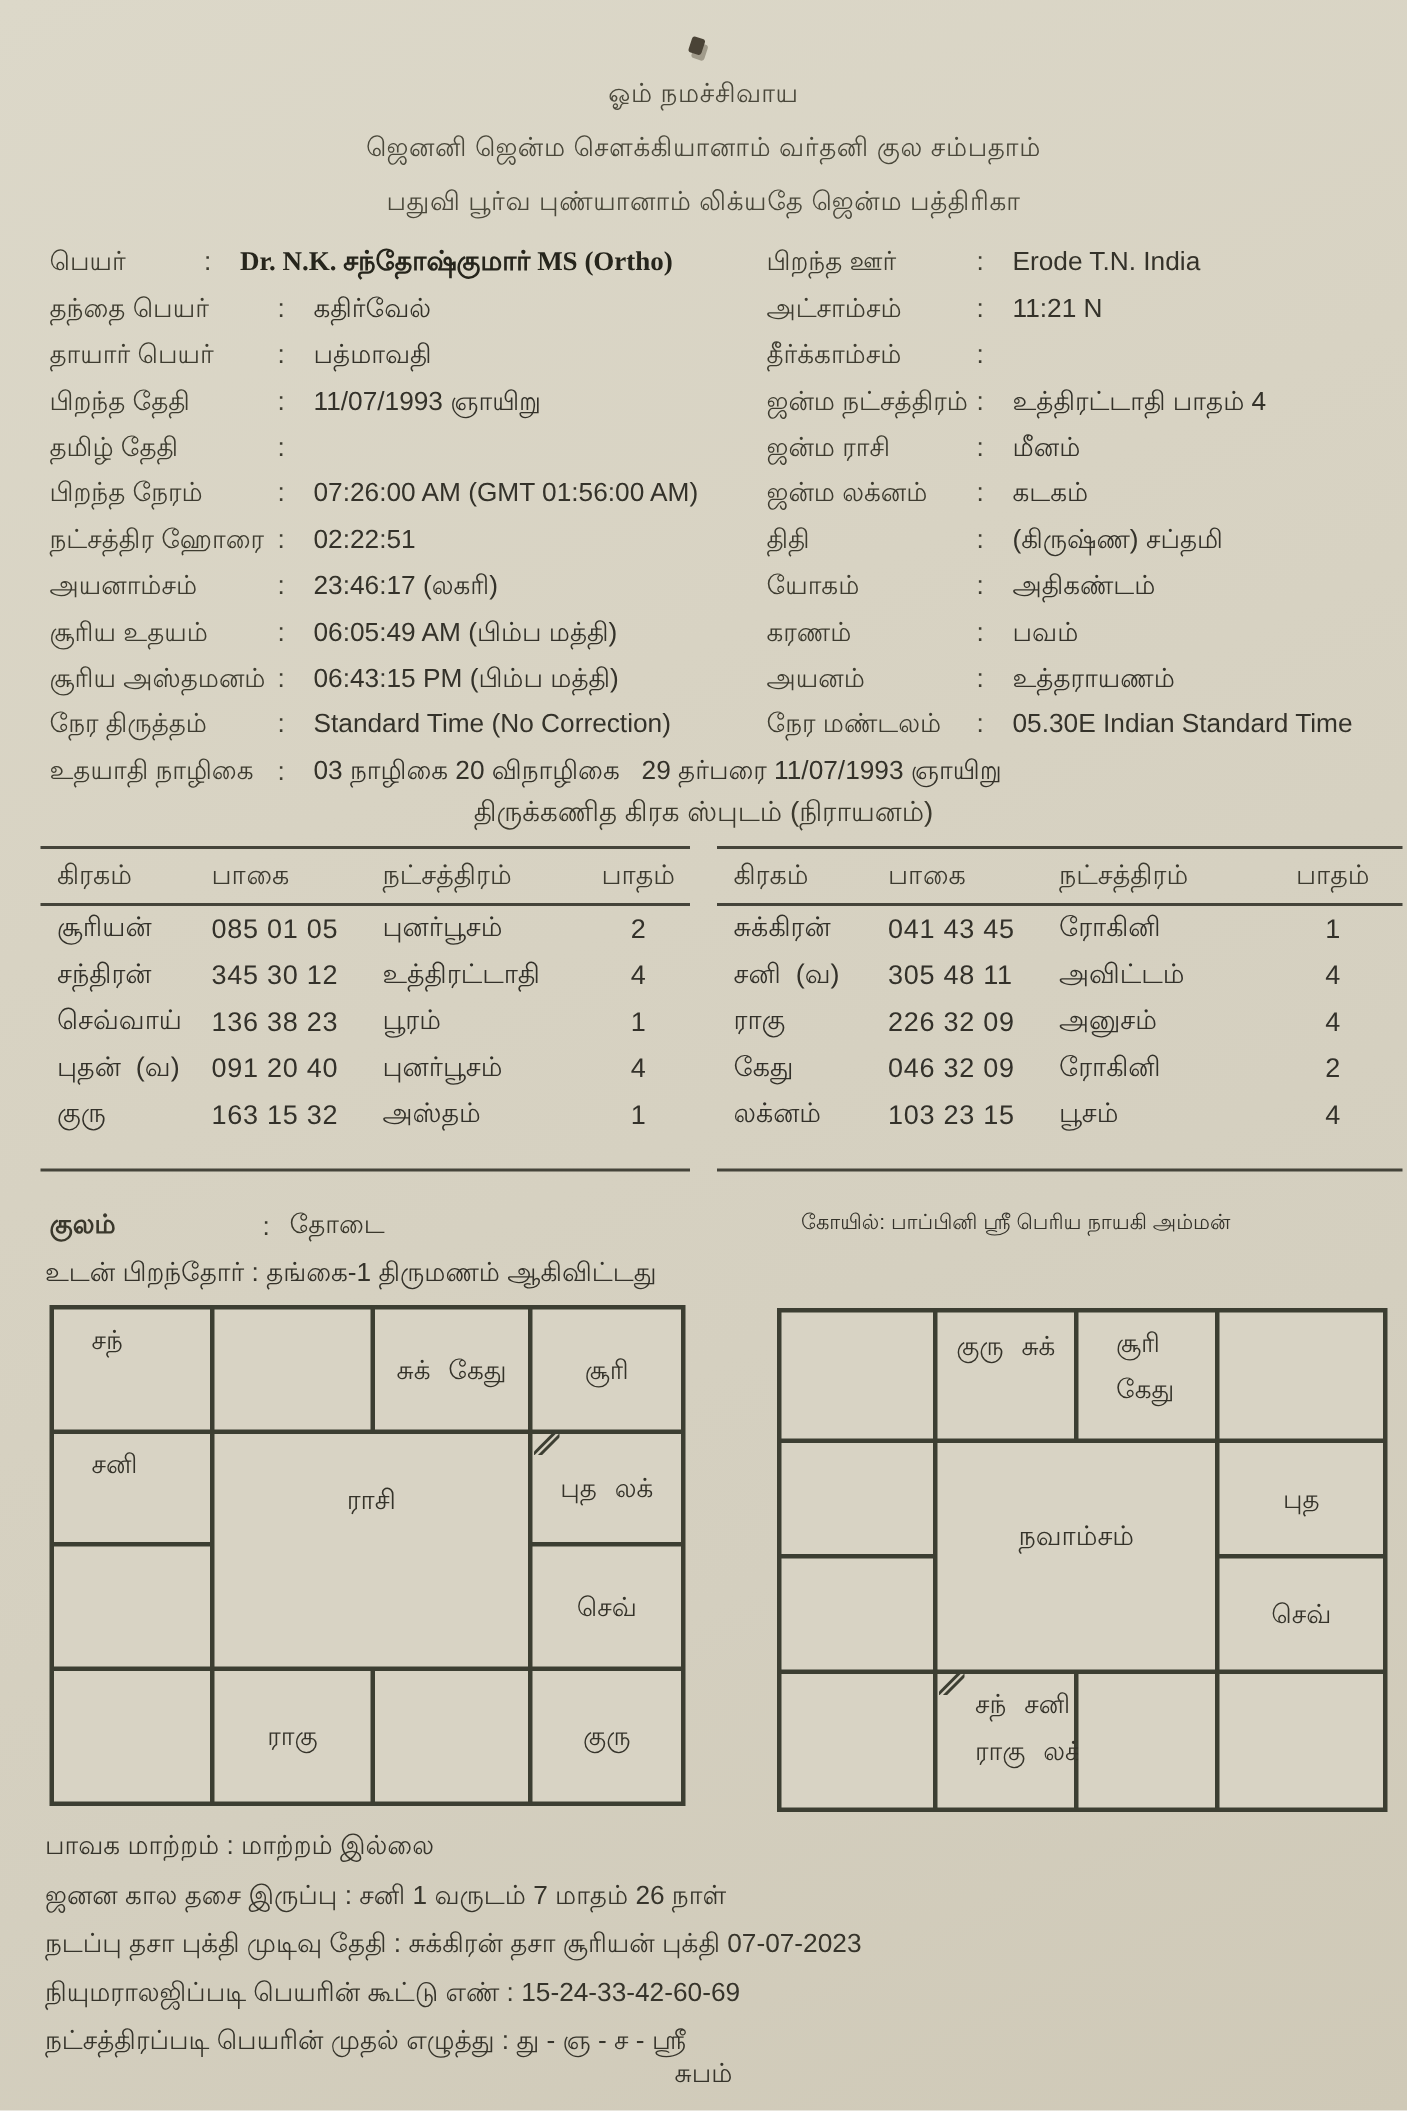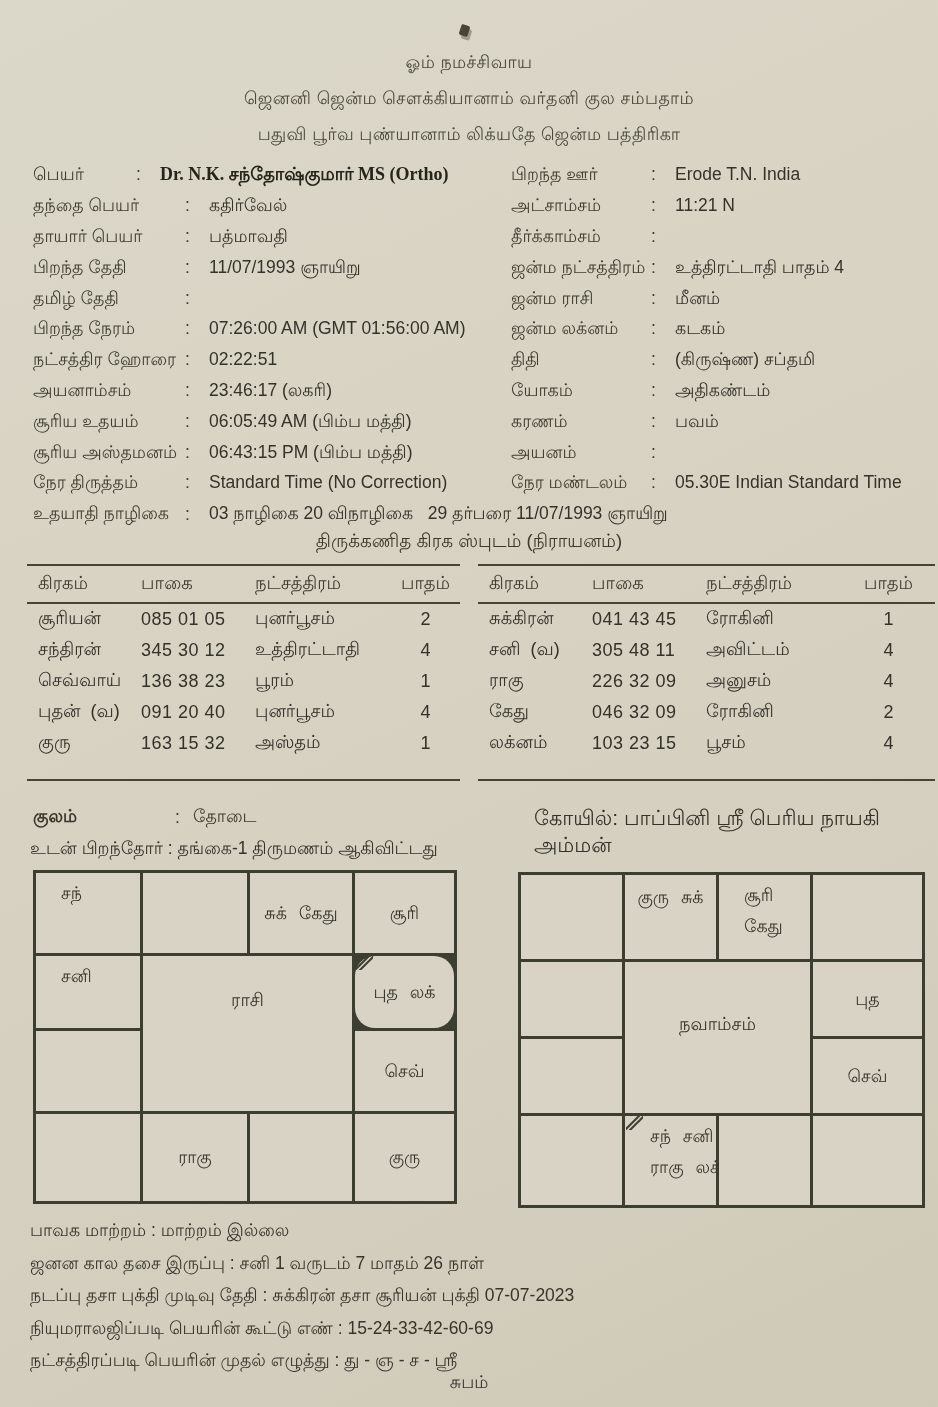--- a/index.html
+++ b/index.html
@@ -37,21 +37,21 @@
   .t-row{height:31px;display:flex;align-items:center;white-space:pre;}
   .t-head span,.t-row span{display:block;}
   .cc0{width:114px;padding-left:11px;flex:none;}
   .cc1{width:114px;flex:none;letter-spacing:.5px;}
   .cc2{width:136px;flex:none;}
   .cc3{flex:1;text-align:center;}
   
   .kulam-row{position:absolute;top:802px;left:33px;right:8px;display:flex;font-size:17.5px;align-items:center;height:30px;}
   .kulam-row .klbl{width:142px;flex:none;font-weight:bold;}
   .kulam-row .kcol{width:18px;flex:none;}
-  .temple{position:absolute;left:534px;top:806px;font-size:21px;color:#34322a;}
+  .temple{position:absolute;left:534px;top:806px;font-size:14px;color:#34322a;}
   .siblings{position:absolute;left:30px;top:838px;font-size:17.5px;color:#34322a;}
   
   .chart{position:absolute;background:#3c3e32;padding:3px;display:grid;gap:3px;}
   #rasi-chart{left:33px;top:870px;width:424px;height:334px;grid-template-columns:104px 104px 102px 1fr;grid-template-rows:80px 72px 80px 1fr;}
   #nav-chart{left:518px;top:872px;width:407px;height:336px;grid-template-columns:101px 91px 91px 1fr;grid-template-rows:84px 74px 74px 1fr;}
   .cell,.centerbox{background:#d8d3c4;position:relative;}
   .cell{display:flex;flex-direction:column;align-items:center;justify-content:center;font-size:17.5px;color:#35332a;word-spacing:7px;}
   .cell .cl{white-space:pre;line-height:1.75;}
   .cell.tl{align-items:flex-start;justify-content:flex-start;padding:5px 25px;}
   .cell.t{justify-content:flex-start;padding-top:7px;}
@@ -190,20 +190,21 @@
       </div>
       <div class="info-row" data-name="info-field-row">
         <div class="lgrp" data-name="info-left-group">
           <span class="lbl" data-name="field-label">சூரிய அஸ்தமனம்</span>
           <span class="coln" data-name="field-colon">:</span>
           <span class="val" data-name="field-value">06:43:15 PM (பிம்ப மத்தி)</span>
         </div>
         <div class="rgrp" data-name="info-right-group">
           <span class="rlbl" data-name="field-label">அயனம்</span>
           <span class="coln" data-name="field-colon">:</span>
+          <span class="val" data-name="field-value">உத்தராயணம்</span>
         </div>
       </div>
       <div class="info-row" data-name="info-field-row">
         <div class="lgrp" data-name="info-left-group">
           <span class="lbl" data-name="field-label">நேர திருத்தம்</span>
           <span class="coln" data-name="field-colon">:</span>
           <span class="val" data-name="field-value">Standard Time (No Correction)</span>
         </div>
         <div class="rgrp" data-name="info-right-group">
           <span class="rlbl" data-name="field-label">நேர மண்டலம்</span>
@@ -262,21 +263,21 @@
       <div class="cell" data-name="chart-cell" style="grid-area: 1 / 2 / 2 / 3;"></div>
       <div class="cell c" data-name="chart-cell" style="grid-area: 1 / 3 / 2 / 4;">
         <div class="cl" data-name="chart-cell-text">சுக் கேது</div>
       </div>
       <div class="cell c" data-name="chart-cell" style="grid-area: 1 / 4 / 2 / 5;">
         <div class="cl" data-name="chart-cell-text">சூரி</div>
       </div>
       <div class="cell tl" data-name="chart-cell" style="grid-area: 2 / 1 / 3 / 2;">
         <div class="cl" data-name="chart-cell-text">சனி</div>
       </div>
-      <div class="cell c" data-name="chart-cell" style="grid-area: 2 / 4 / 3 / 5; border-radius: 20px;">
+      <div class="cell c" data-name="chart-cell" style="grid-area: 2 / 4 / 3 / 5;">
         <span class="lagna" data-name="lagna-mark-icon"></span>
         <div class="cl" data-name="chart-cell-text">புத லக்</div>
       </div>
       <div class="cell" data-name="chart-cell" style="grid-area: 3 / 1 / 4 / 2;"></div>
       <div class="cell c" data-name="chart-cell" style="grid-area: 3 / 4 / 4 / 5;">
         <div class="cl" data-name="chart-cell-text">செவ்</div>
       </div>
       <div class="cell" data-name="chart-cell" style="grid-area: 4 / 1 / 5 / 2;"></div>
       <div class="cell c" data-name="chart-cell" style="grid-area: 4 / 2 / 5 / 3;">
         <div class="cl" data-name="chart-cell-text">ராகு</div>

